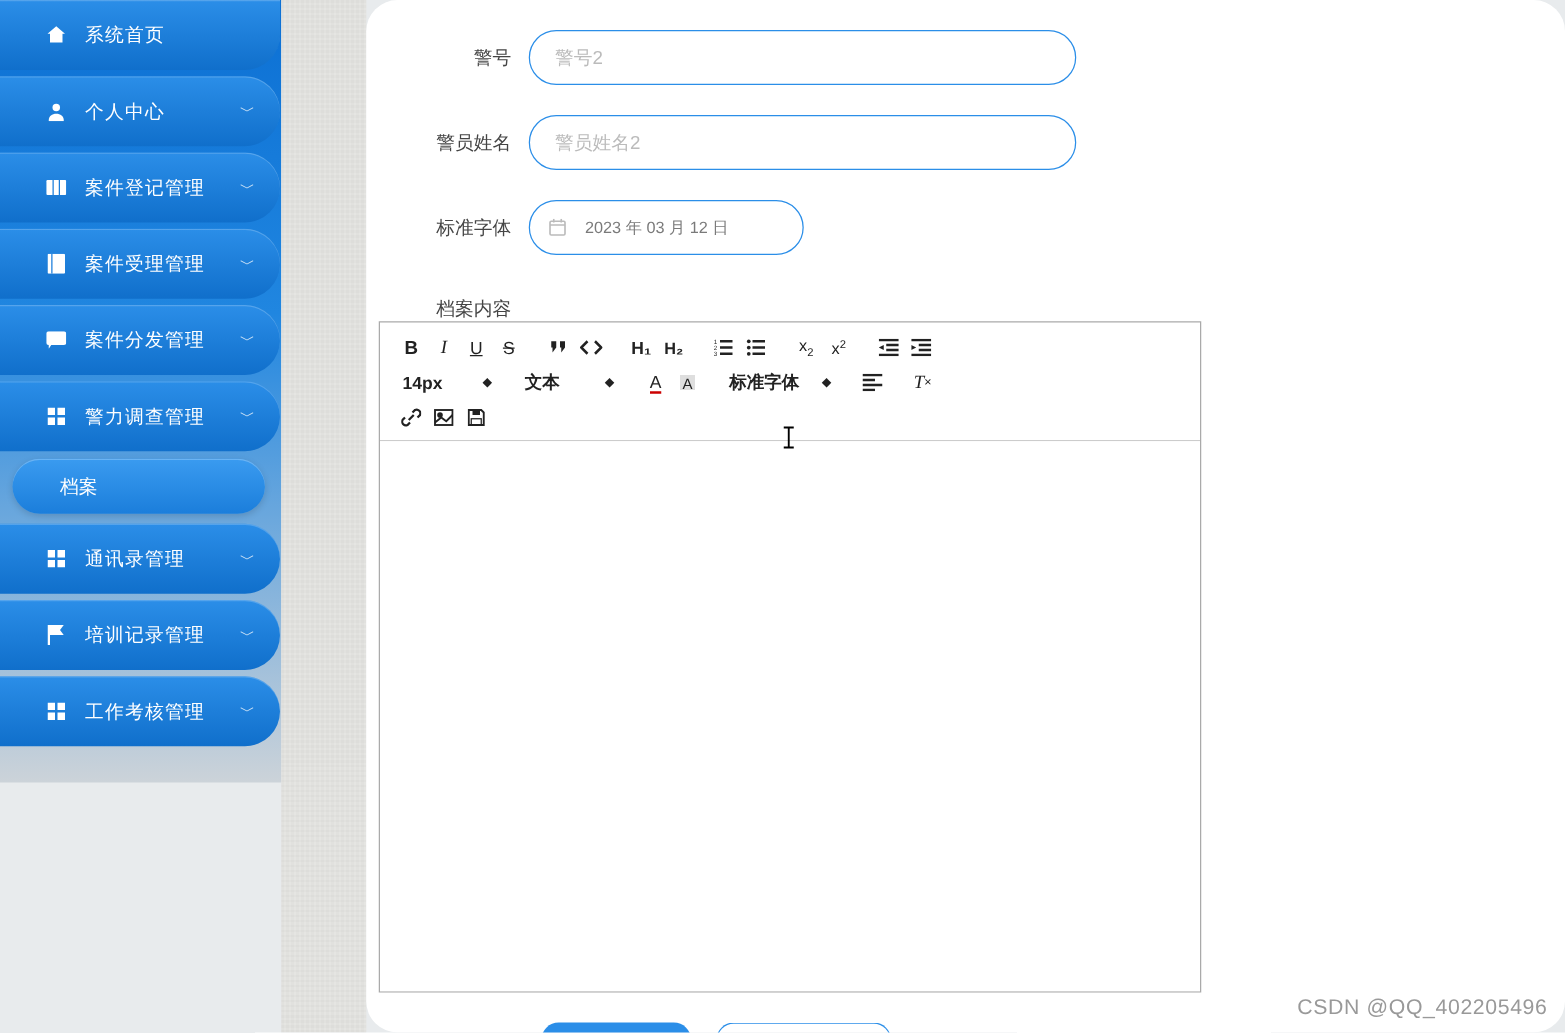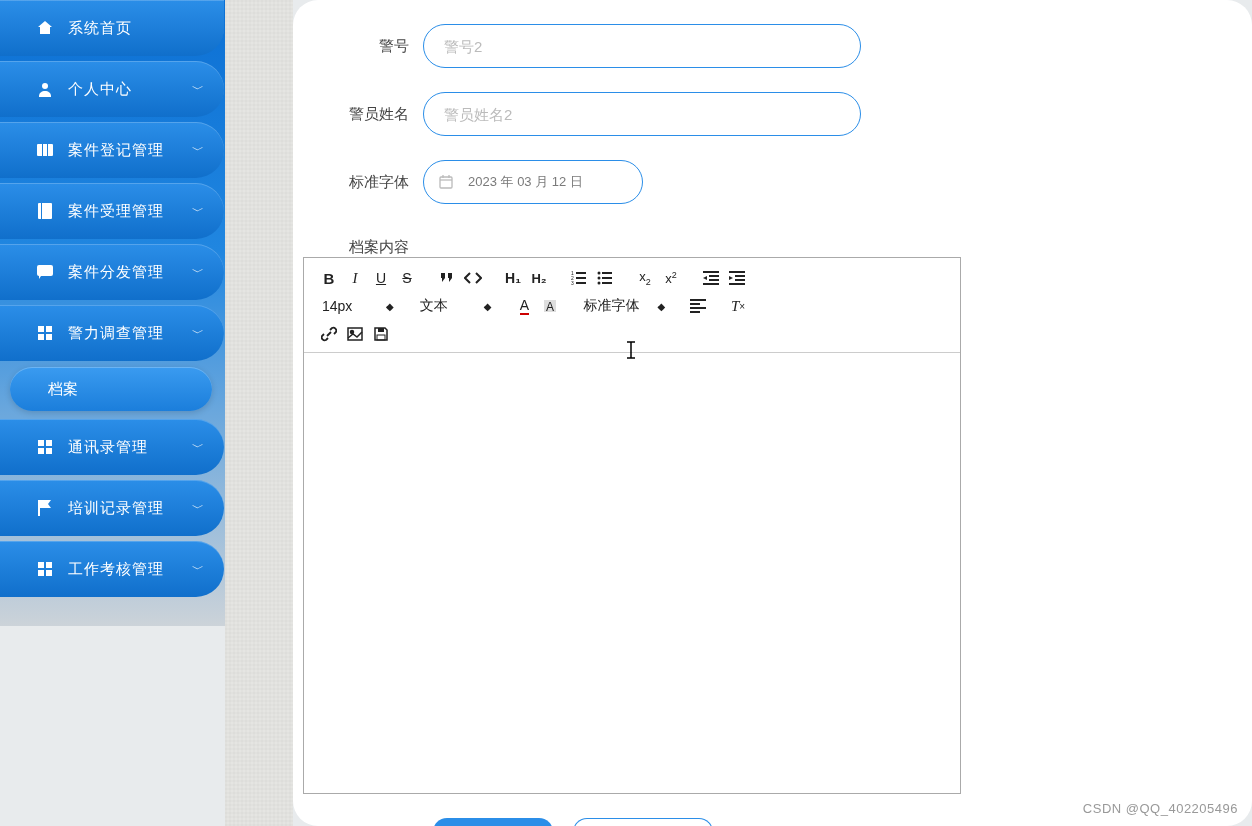--- a/index.html
+++ b/index.html
@@ -28,29 +28,29 @@
 .date-icon { position: absolute; left: 16px; top: 50%; transform: translateY(-50%); color: #bbb; font-size: 14px; }
 
 
 .editor-row { display: flex; align-items: flex-start; flex-direction: column; }
 .editor-row .form-label { padding-top: 10px; }
 .editor { width: 658px; border: 1px solid #aaa; background: #fff; }
 .toolbar { padding: 8px 12px 6px 12px; border-bottom: 1px solid #ccc; display: flex; flex-wrap: wrap; gap: 0; align-items: center; }
 .tb-btn { width: 26px; height: 24px; display: flex; align-items: center; justify-content: center; cursor: pointer; color: #222; border-radius: 3px; }
 .tb-group { display: flex; margin-right: 14px; }
 .tb-select { height: 24px; display: flex; align-items: center; font-size: 14px; color: #222; padding: 0 6px; cursor: pointer; margin-right: 14px; }
-.tb-select .sel-label { min-width: 50px; }
+.tb-select .sel-label { min-width: 50px; font-weight: bold; }
 .tb-select .caret { font-size: 10px; margin-left: 14px; }
 .tb-row2 { width: 100%; display: flex; align-items: center; padding-top: 4px; flex-wrap: wrap; }
 .tb-row3 { width:100%; display:flex; align-items:center; padding-top:4px;}
 .editor-body { height: 440px; background: #fff; position: relative; }
 .cursor-caret { position: absolute; left: 321px; top: -13px; width: 12px; height: 20px; pointer-events: none; }
 
 
-.watermark { position: absolute; bottom: 10px; right: 14px; color: #999; font-size: 13px; letter-spacing: 0.5px; }
+.watermark { position: absolute; bottom: 10px; right: 14px; color: #999; font-size: 17px; letter-spacing: 0.5px; }
 
 
 .bottom-actions { display:flex; gap:20px; margin-left: 130px; margin-top: 20px;}
 .btn-primary { width: 120px; height: 14px; background: #2b8ee8; border-radius: 22px 22px 0 0; }
 .btn-outline  { width: 140px; height: 14px; border: 1.5px solid #2b8ee8; border-bottom:none; border-radius: 22px 22px 0 0; }
 
 svg { display: block; }
 </style>
 </head>
 <body>

